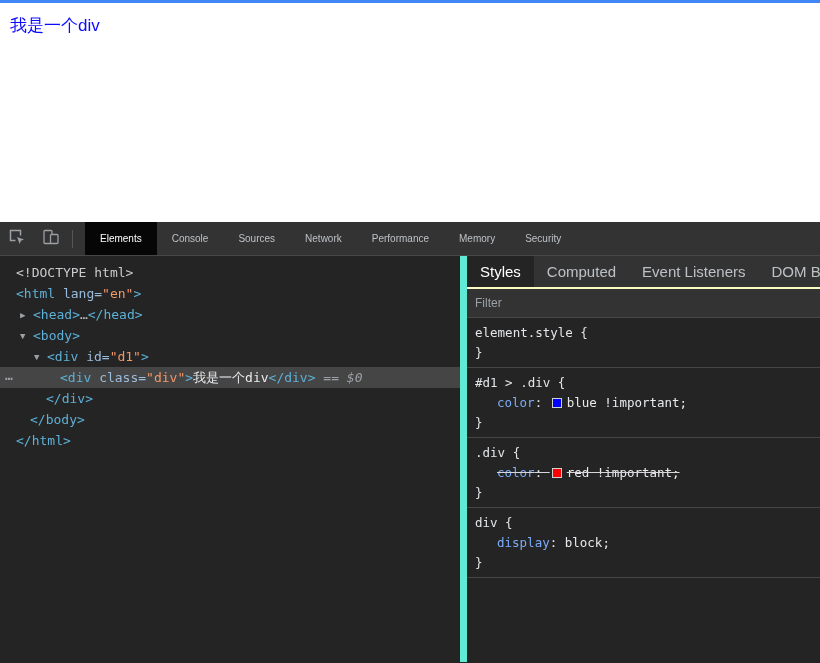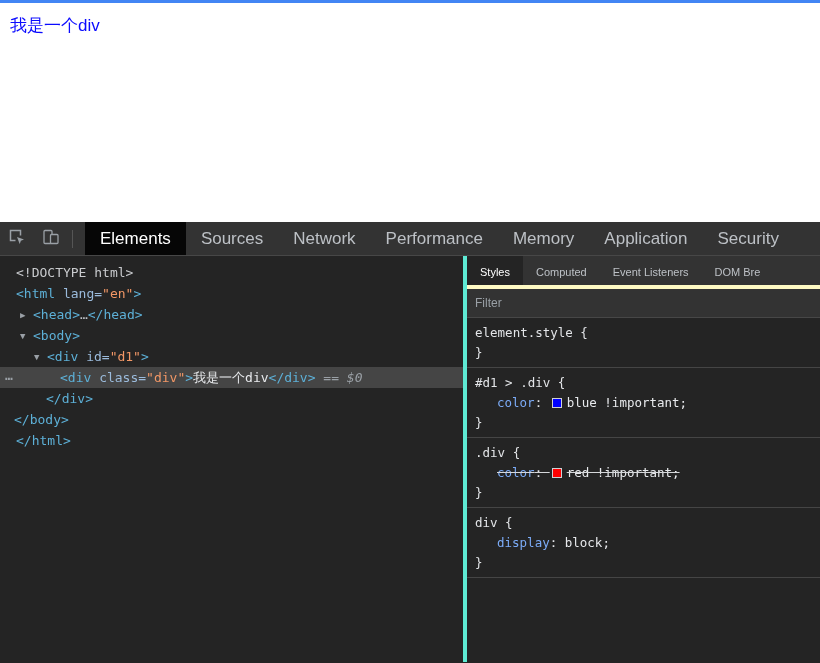--- a/index.html
+++ b/index.html
@@ -18,34 +18,34 @@
     position:absolute; left:0; top:222px; width:820px; height:441px;
     background:#242424; color:#e8eaed;
   }
   .dt-toolbar{
     display:flex; align-items:center; height:34px; background:#333333;
     border-bottom:1px solid #474747;
   }
   .icon-btn{ width:34px; height:33px; display:flex; align-items:center; justify-content:center; cursor:pointer; }
   .toolbar-sep{ width:1px; height:18px; background:#555; margin:0 4px; }
   .dt-tabs{ display:flex; height:33px; margin-left:8px; }
-  .dt-tab{ padding:0 15px; line-height:33px; font-size:17px; color:#bdc1c6; cursor:pointer; white-space:nowrap; }
+  .dt-tab{ padding:0 15px; line-height:33px; font-size:10px; color:#bdc1c6; cursor:pointer; white-space:nowrap; }
   .dt-tab.selected{ background:#060606; color:#ffffff; }
 
   .dt-body{ display:flex; height:406px; }
 
   
   .elements-pane{
-    width:467px; border-right:4px solid #5eead4; padding-top:6px;
+    width:467px; border-right:7px solid #5eead4; padding-top:6px;
     font:13px/21px "DejaVu Sans Mono", monospace; overflow:hidden;
   }
   .tree-row{ height:21px; white-space:nowrap; cursor:pointer; }
   .tree-row.selected{ background:#454545; position:relative; }
   .dots{ position:absolute; left:5px; top:-2px; color:#9aa0a6; font-weight:bold; letter-spacing:1px; }
-  .pl16{ padding-left:16px } .pl20{ padding-left:20px } .pl30{ padding-left:14px }
+  .pl16{ padding-left:16px } .pl20{ padding-left:20px } .pl30{ padding-left:30px }
   .pl34{ padding-left:34px } .pl46{ padding-left:46px } .pl60{ padding-left:60px }
 
   
   .tok.tag{ color:#5db0d7; }
   .tok.attr{ color:#9bbbdc;text-align:center; }
   .tok.val{ color:#f29766; }
   .tok.doctype{ color:#c9cbce; }
   .tok.text{ color:#e8eaed; }
   .tok.ellipsis{ color:#bdc1c6; }
   .tok.eq{ color:#9aa0a6; }
@@ -57,22 +57,22 @@
   .tok.punct{ color:#e3e5e8; }
   .tok.valtext{ color:#e8eaed;margin-top:18px; }
   .tok.swatch{
     display:inline-block; width:10px; height:10px; border:1px solid #cfd1d4;
     margin:0 5px 0 2px; vertical-align:-1px;
   }
 
   
   .styles-pane{ flex:1; display:flex; flex-direction:column; overflow:hidden; }
   .styles-tabs{
-    display:flex; height:33px; background:#333333; border-bottom:4px solid #fef9c3;
-    font-size:11px; white-space:nowrap; overflow:hidden;
+    display:flex; height:33px; background:#333333; border-bottom:2px solid #fef9c3;
+    font-size:15px; white-space:nowrap; overflow:hidden;
   }
   .st-tab{ padding:0 13px; line-height:32px; color:#bdc1c6; cursor:pointer; }
   .st-tab.selected{ background:#242424; color:#ffffff; }
   .filter-row{
     height:29px; background:#333333; border-bottom:1px solid #474747;
     display:flex; align-items:center; padding:0 8px;
   }
   .filter-input{
     width:100%; background:transparent; border:none; outline:none;
     color:#e8eaed; font:12px "Liberation Sans", sans-serif;
@@ -110,25 +110,25 @@
         <span>
           <svg width="20" height="20" viewBox="0 0 20 20">
             <rect x="3" y="3.5" width="8" height="13" rx="1" fill="none" stroke="#9aa0a6" stroke-width="1.3"></rect>
             <rect x="9.5" y="7.5" width="7.5" height="9" rx="1" fill="#333333" stroke="#9aa0a6" stroke-width="1.3"></rect>
           </svg>
         </span>
       </div>
       <div class="toolbar-sep"></div>
       <div class="dt-tabs">
         <div class="dt-tab selected">Elements</div>
+        <div class="dt-tab">Console</div>
         <div class="dt-tab">Sources</div>
         <div class="dt-tab">Network</div>
         <div class="dt-tab">Performance</div>
         <div class="dt-tab">Memory</div>
-        <div class="dt-tab">Application</div>
         <div class="dt-tab">Security</div>
       </div>
     </div>
 
     <div class="dt-body">
 
       <div class="elements-pane">
         <div class="tree-row pl16"><span class="tok doctype">&lt;!DOCTYPE html&gt;</span></div>
         <div class="tree-row pl16"><span class="tok tag">&lt;html</span><span class="tok attr"> lang=</span><span class="tok val">"en"</span><span class="tok tag">&gt;</span></div>
         <div class="tree-row pl20"><span class="tok arrow">▶</span><span class="tok tag">&lt;head&gt;</span><span class="tok ellipsis">…</span><span class="tok tag">&lt;/head&gt;</span></div>

